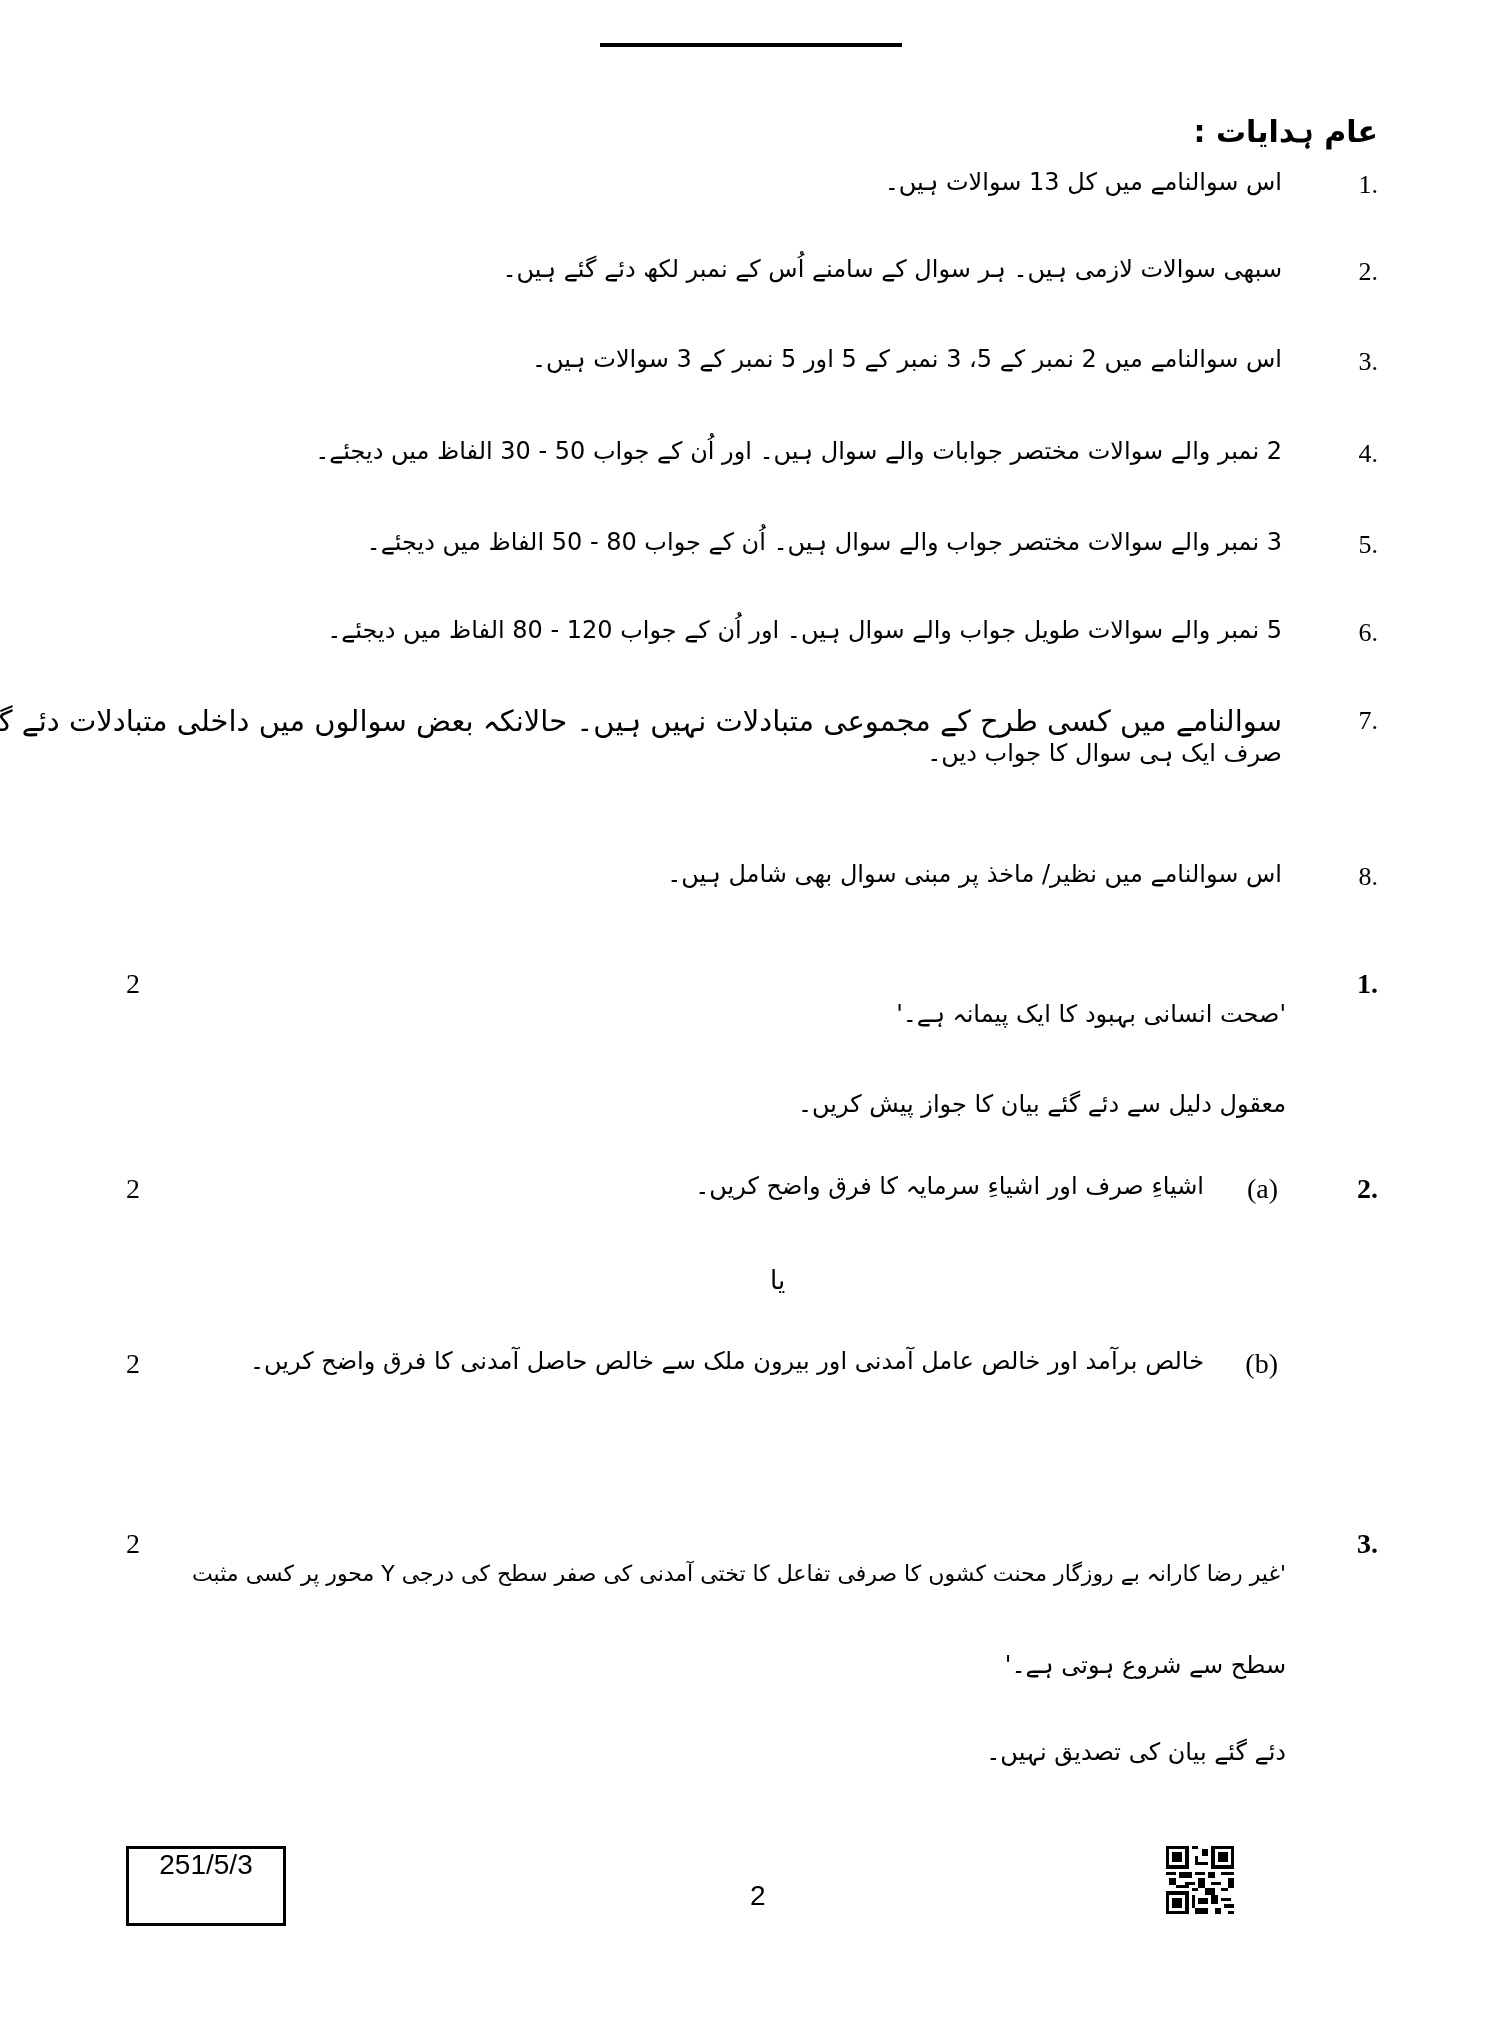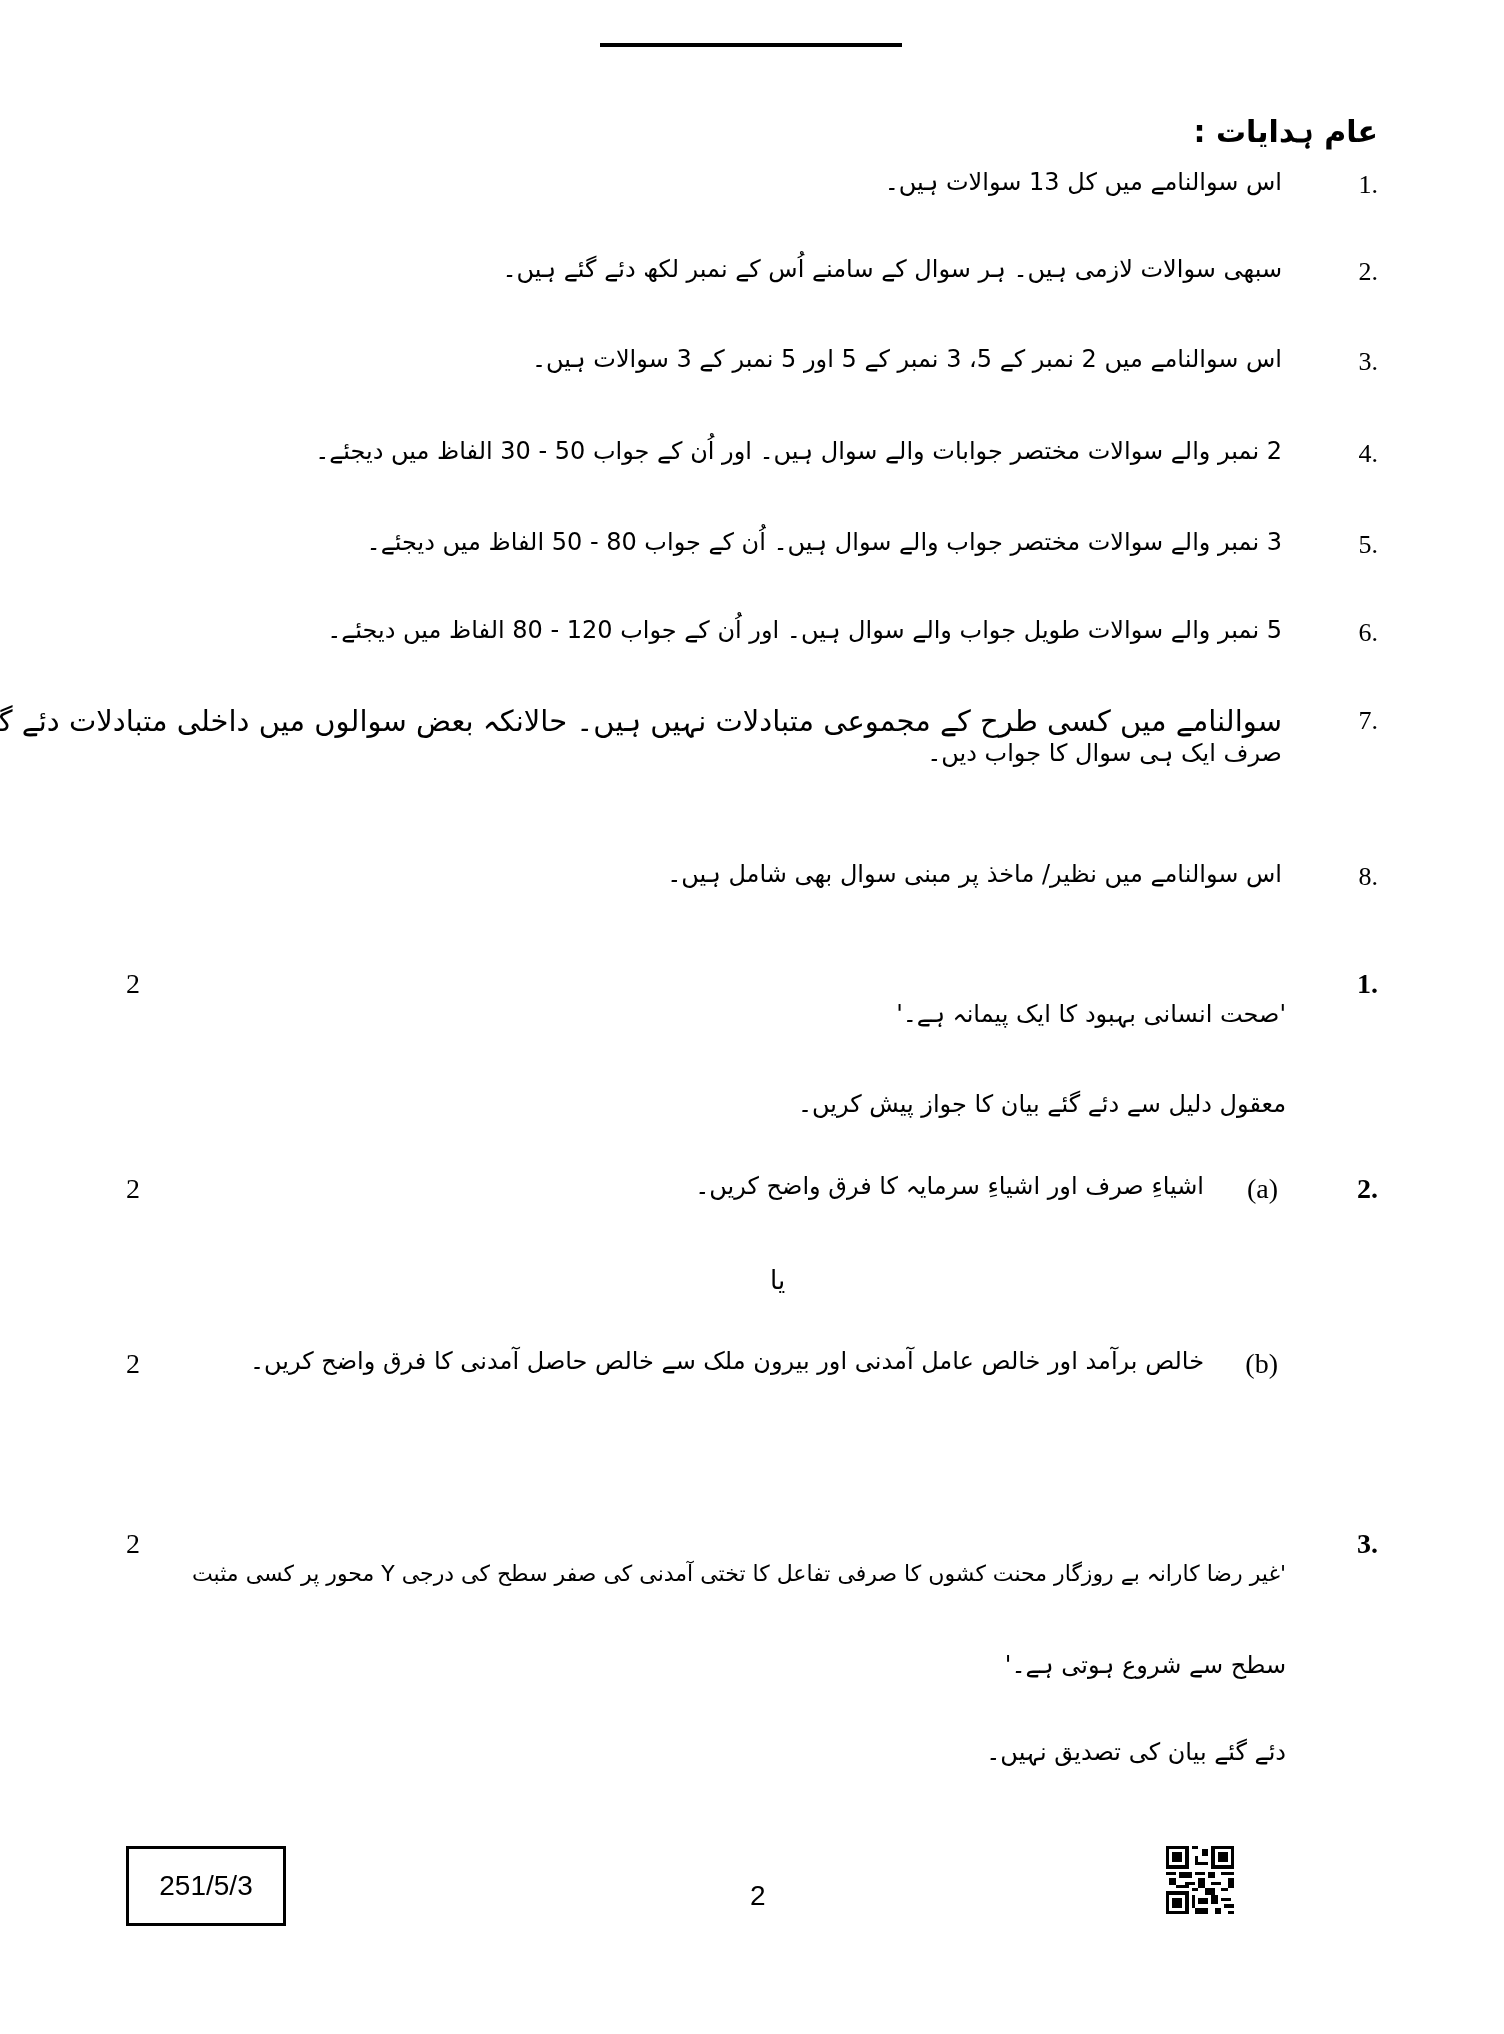--- a/index.html
+++ b/index.html
@@ -12,21 +12,21 @@
   .inst-num { right: 126px; width: 40px; text-align: right; }
   .utext { direction: rtl; font-family: "DejaVu Sans", sans-serif; font-size: 24px; white-space: nowrap; line-height: 1.2; }
   .inst-text { right: 222px; }
   .qnum { right: 126px; font-family: "Liberation Serif", serif; font-size: 28px; font-weight: bold; }
   .marks { left: 126px; font-family: "Liberation Serif", serif; font-size: 28px; }
   .sub-label { font-family: "Liberation Serif", serif; font-size: 28px; right: 226px; }
   .q-text { right: 218px; margin-top: 34px; }
   .sub-text { right: 300px; }
   .or { left: 742px; font-size: 26px; direction: rtl; margin-left: 28px; }
   .code-box { left: 126px; top: 1846px; width: 154px; height: 74px; border: 3px solid #000;
-              display: flex; align-items: center; justify-content: center;
+              display: flex; align-items: flex-start; justify-content: center;
               font-family: "Liberation Sans", sans-serif; font-size: 28px; }
   .page-num { left: 750px; top: 1880px; font-family: "Liberation Sans", sans-serif; font-size: 28px; }
   .qr { left: 1166px; top: 1846px; width: 68px; height: 68px; }
 </style>
 </head>
 <body>
 
 <div class="abs rule"></div>
 
 <div class="abs heading">عام ہدایات :</div>

